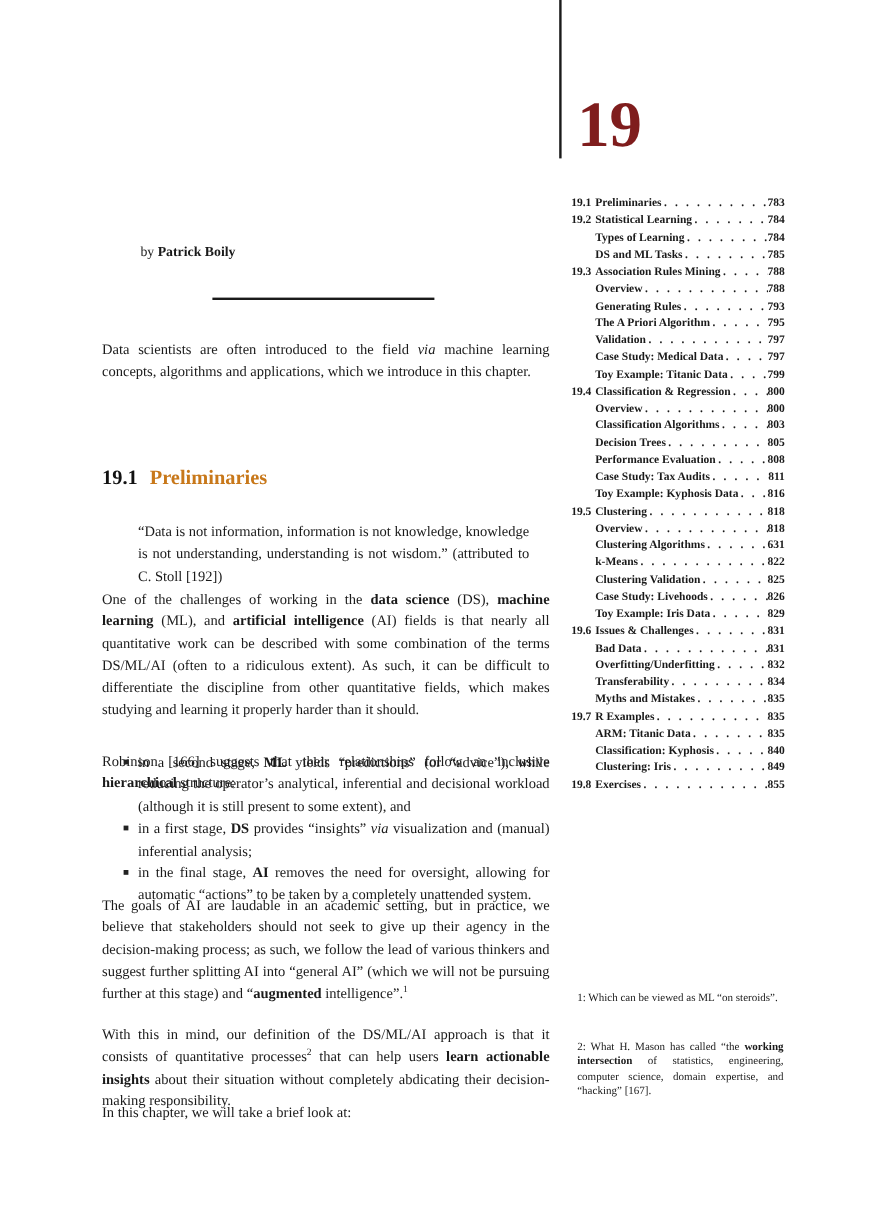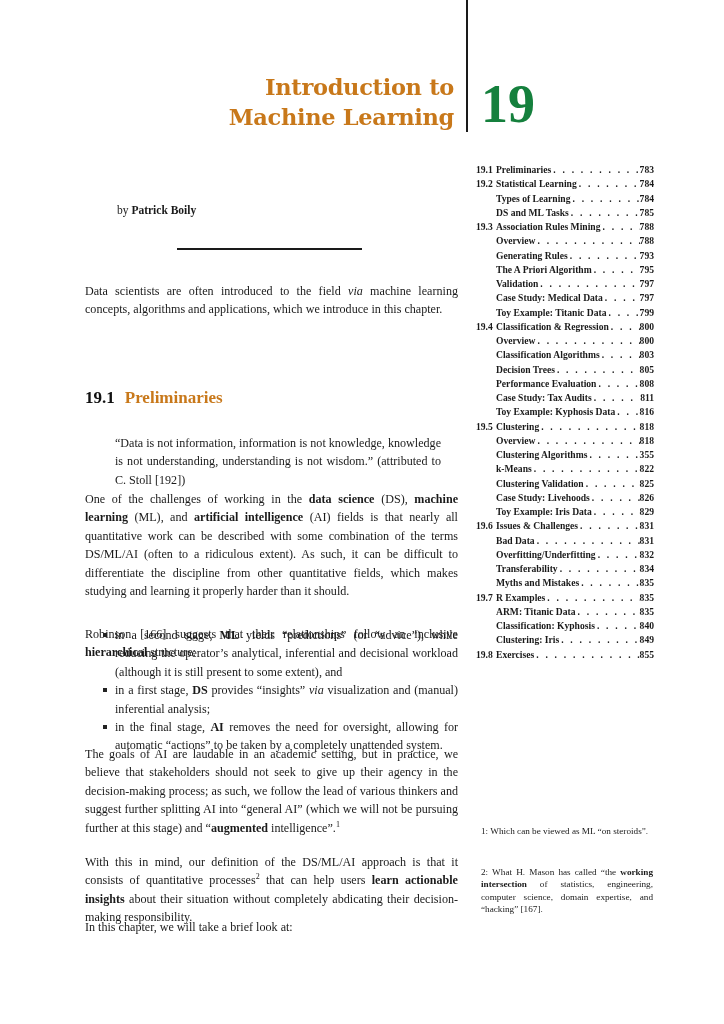--- a/index.html
+++ b/index.html
@@ -6,21 +6,21 @@
   body { width: 724px; height: 1024px; position: relative; overflow: hidden;
          font-family: "DejaVu Serif", "Liberation Serif", serif; color: #1a1a1a; }
   .page { position: absolute; left: 0; top: 0; width: 724px; height: 1024px; }
 
   
   .vrule { position: absolute; left: 466px; top: 0; width: 2px; height: 132px; background: #1a1a1a; }
   .chap-title { position: absolute; right: 270px; top: 72px; text-align: right;
                 color: #c8781a; font-weight: bold; font-size: 22.5px; line-height: 30px;
                 font-family: "DejaVu Serif", serif; letter-spacing: -0.3px; }
   .chap-num { position: absolute; left: 481px; top: 74px; font-size: 54px; font-weight: bold;
-              line-height: 60px; font-family: "Liberation Serif", serif; color: #15803d; }
+              line-height: 60px; font-family: "Liberation Serif", serif; color: #7f1d1d; }
   .author { position: absolute; left: 85px; top: 204px; font-size: 11.5px; font-family: "Liberation Serif", serif; padding-left: 32px; }
   .author b { font-weight: bold; }
   .hr { position: absolute; left: 177px; top: 248px; width: 185px; height: 1.5px; background: #1a1a1a; }
 
   .para { position: absolute; left: 85px; width: 373px; text-align: justify;
           font-family: "Liberation Serif", serif; font-size: 12.1px; line-height: 18.4px; margin: 0; }
   .para b { font-weight: bold; }
   .para i { font-style: italic; }
   sup { font-size: 8px; line-height: 0; vertical-align: super; }
 
@@ -54,24 +54,20 @@
   .note { position: absolute; left: 481px; width: 172px; text-align: justify;
           font-family: "Liberation Serif", serif; font-size: 9.2px; line-height: 12.4px; margin: 0; }
   .note b { font-weight: bold; }
 </style>
 </head>
 <body>
 
 <div class="page">
 
   <div class="vrule"></div>
-  <div class="chap-title">
-    <div>Introduction to</div>
-    <div>Machine Learning</div>
-  </div>
   <div class="chap-num">19</div>
 
   <div class="author">
     <span>by</span>
     <b>Patrick Boily</b>
   </div>
   <div class="hr"></div>
 
   <p class="para" style="top:282px;">
     <span>Data scientists are often introduced to the field </span><i>via</i><span> machine learning concepts, algorithms and applications, which we introduce in this chapter.</span>
@@ -218,21 +214,21 @@
         <span class="page-no">818</span>
       </li>
       <li>
         <span class="tlabel sub">Overview</span>
         <span class="dots"></span>
         <span class="page-no">818</span>
       </li>
       <li>
         <span class="tlabel sub">Clustering Algorithms</span>
         <span class="dots"></span>
-        <span class="page-no">355</span>
+        <span class="page-no">631</span>
       </li>
       <li>
         <span class="tlabel sub">k-Means</span>
         <span class="dots"></span>
         <span class="page-no">822</span>
       </li>
       <li>
         <span class="tlabel sub">Clustering Validation</span>
         <span class="dots"></span>
         <span class="page-no">825</span>

